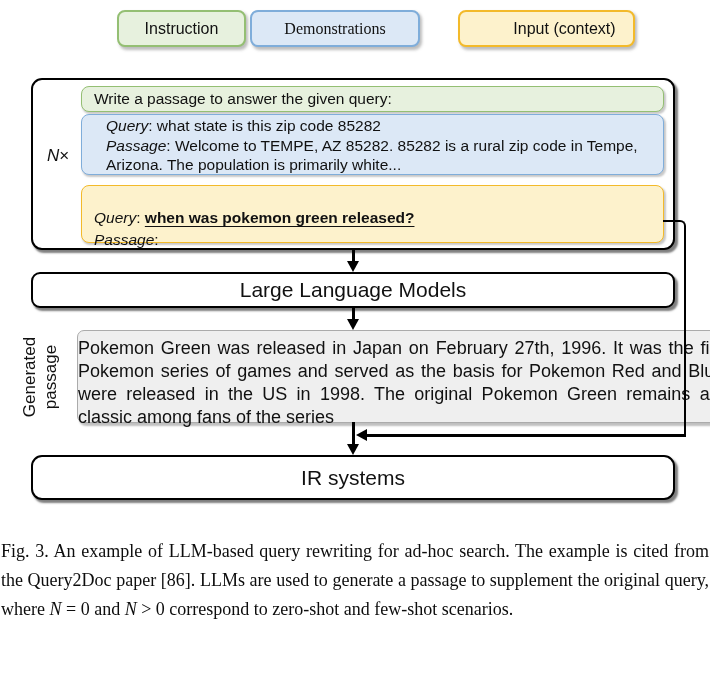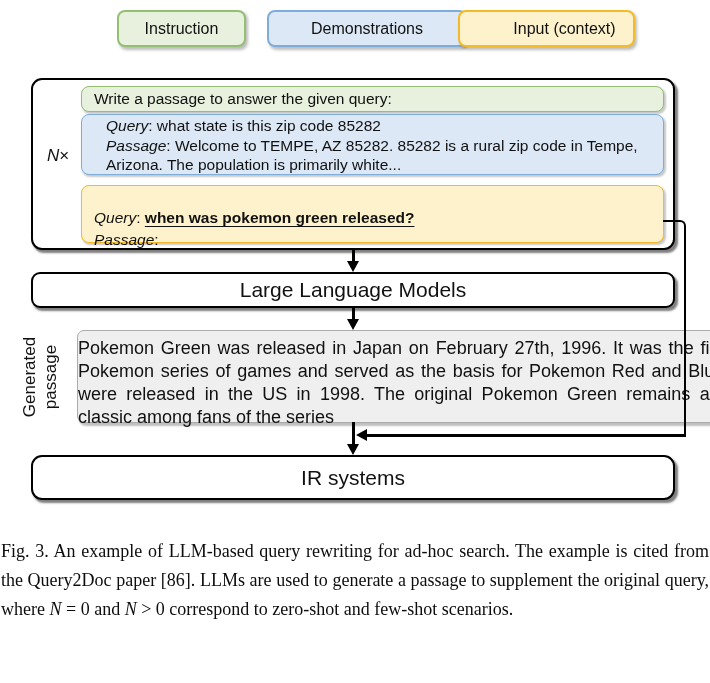--- a/index.html
+++ b/index.html
@@ -4,21 +4,21 @@
 <style>
   html,body{margin:0;padding:0;background:#fff;}
   .figure{position:relative;width:710px;height:683px;background:#fff;overflow:hidden;
           font-family:"Liberation Sans",sans-serif;color:#111;}
 
   
   .legend-box{position:absolute;top:10px;height:37px;border-radius:8px;border:2px solid;
               display:flex;align-items:center;justify-content:center;
               font-size:16px;box-shadow:2px 2.5px 3px rgba(90,90,90,.4);box-sizing:border-box;}
   .legend-instruction{left:117px;width:129px;background:var(--instruction-fill);border-color:var(--instruction-border);}
-  .legend-demonstrations{left:267px;width:200px;background:var(--demonstrations-fill);border-color:var(--demonstrations-border);}
+  .legend-demonstrations{left:250px;width:170px;background:var(--demonstrations-fill);border-color:var(--demonstrations-border);font-family:Liberation Serif, serif;}
   .legend-input{left:458px;width:177px;background:var(--input-fill);border-color:var(--input-border);padding-left:36px;}
 
   
   .outer-box{position:absolute;left:31px;top:78px;width:644px;height:172px;background:#fff;
              border:2.5px solid #000;border-radius:11px;box-shadow:2.5px 3px 2px rgba(0,0,0,.5);
              box-sizing:border-box;}
   .repeat-label{position:absolute;left:2px;top:66px;width:46px;text-align:center;font-size:17px;}
   .repeat-n{font-style:italic;}
   .inner-box{position:absolute;left:48px;width:583px;border-radius:8px;border:1.5px solid;
              box-sizing:border-box;font-size:15.5px;line-height:19.5px;

